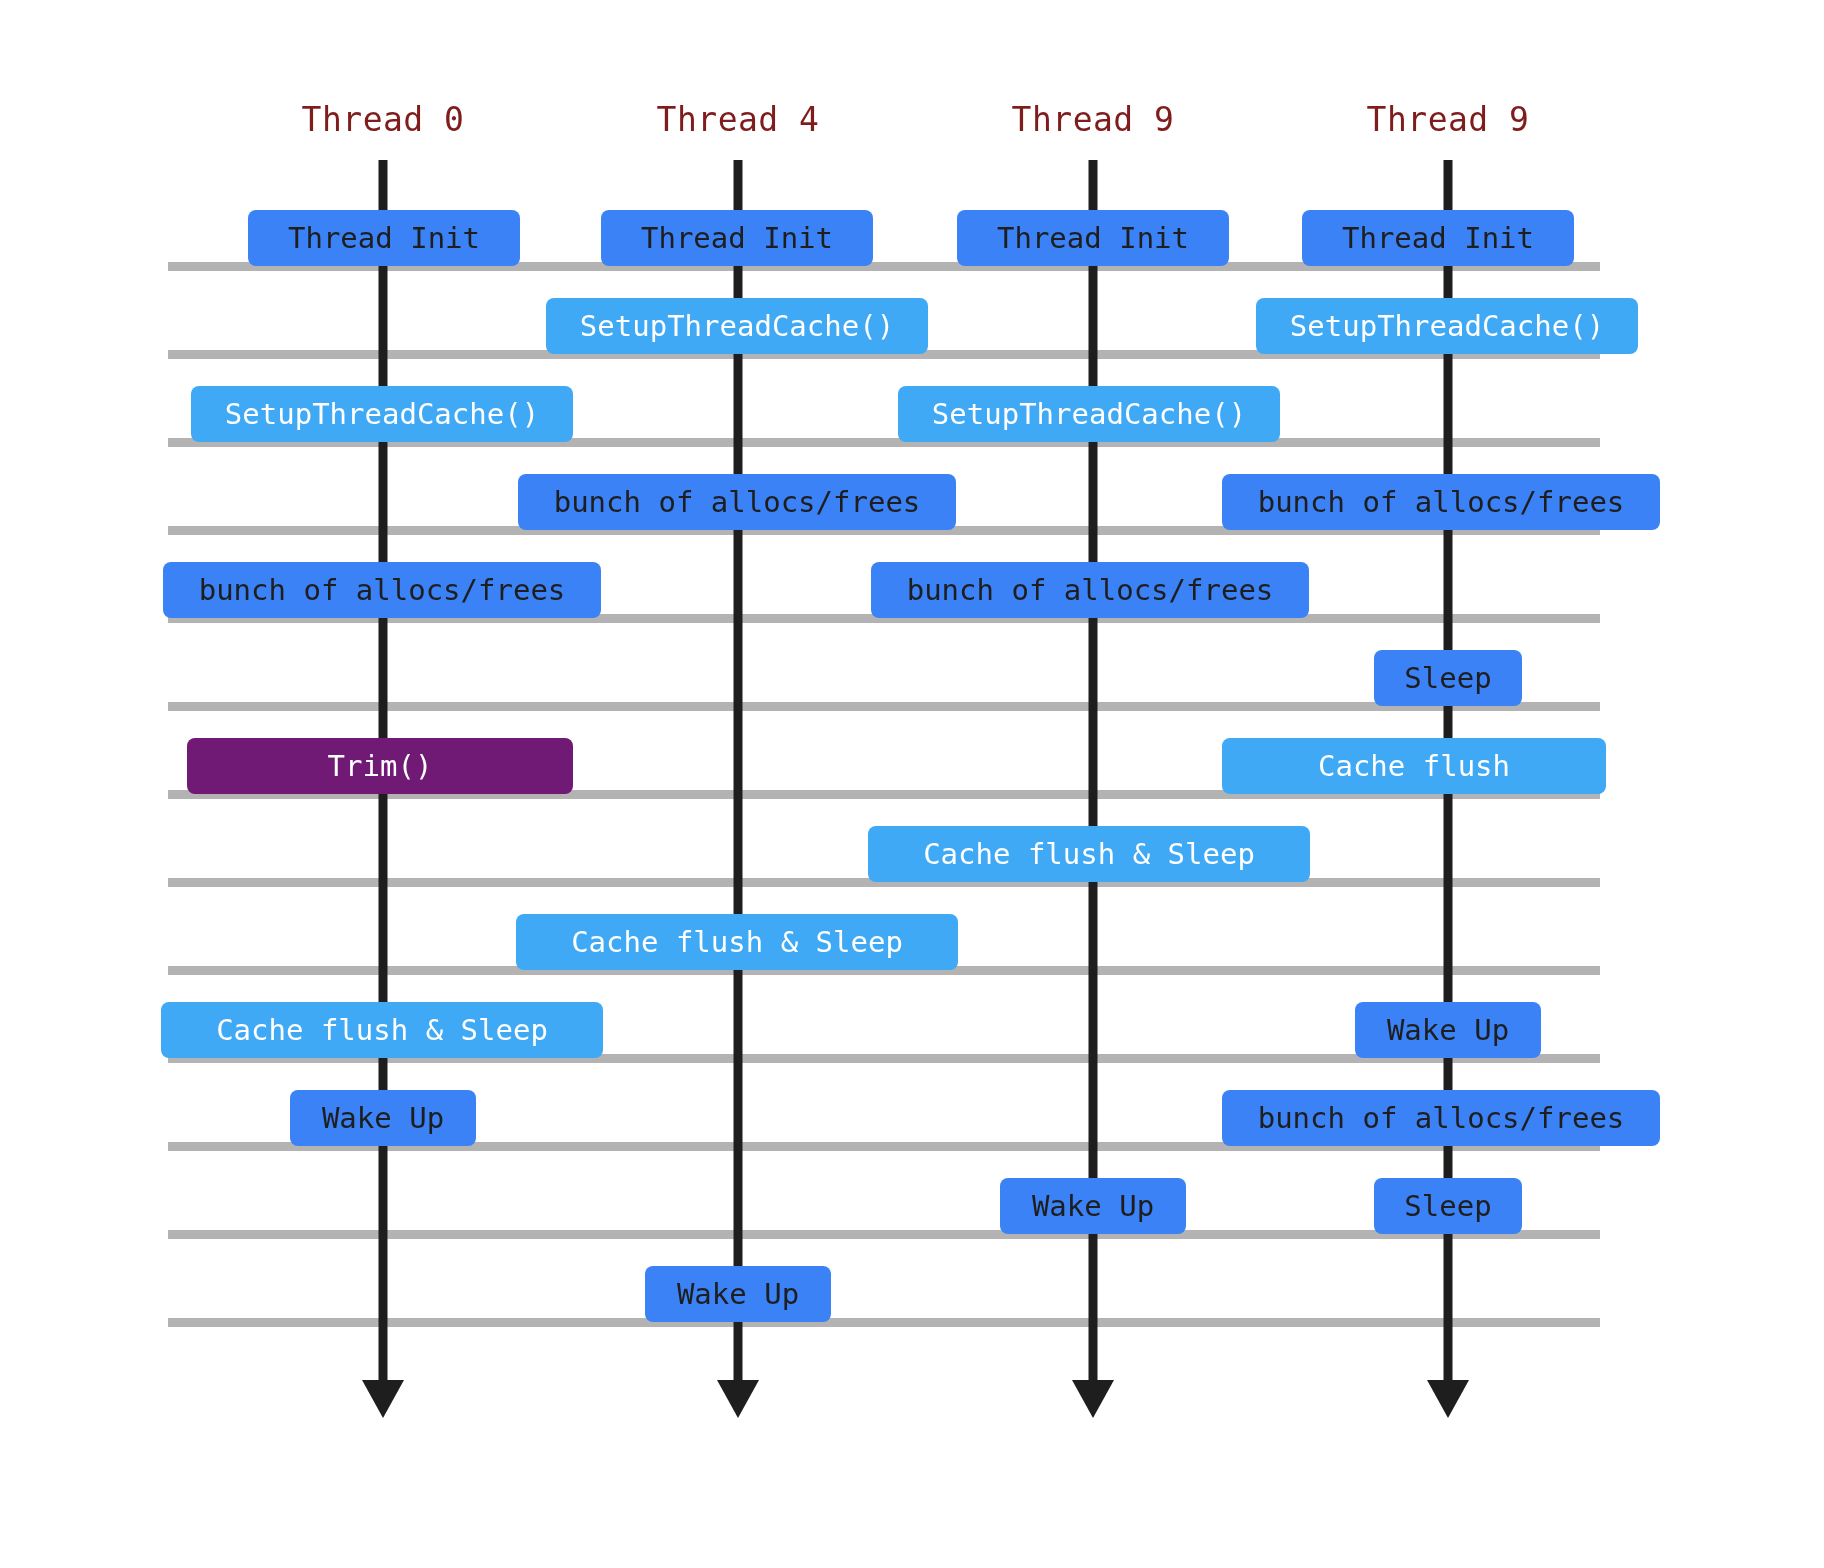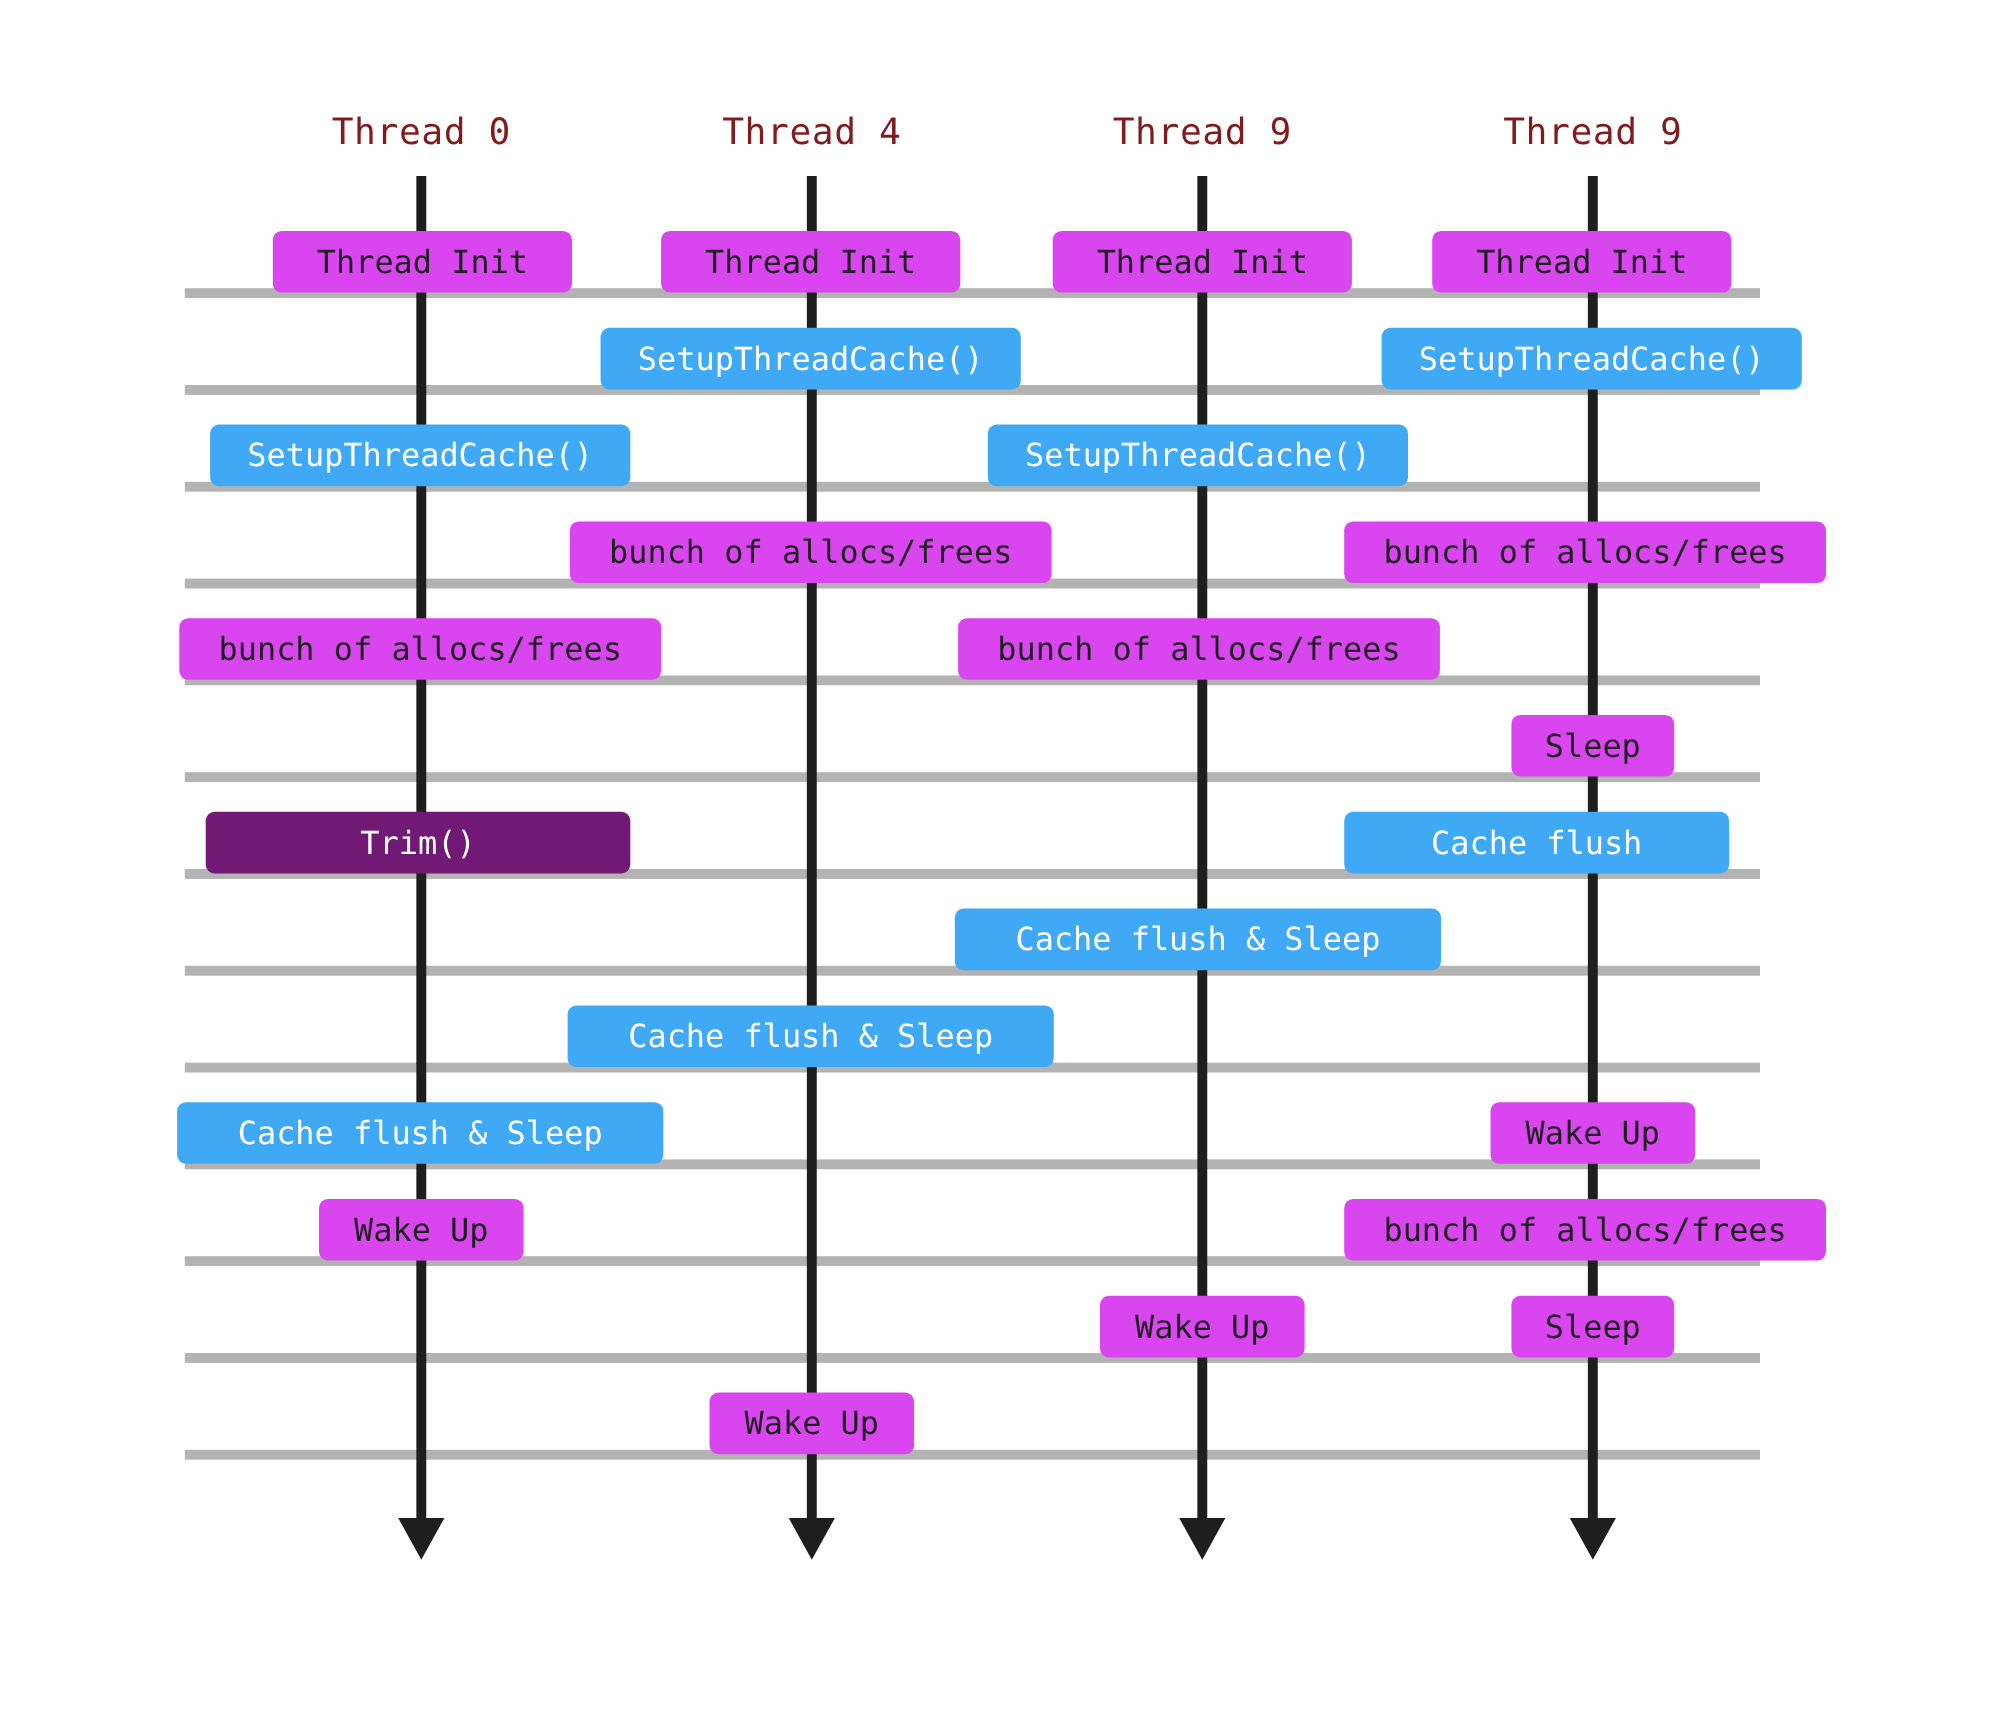--- a/index.html
+++ b/index.html
@@ -61,21 +61,21 @@
     box-sizing: border-box;
     height: 56px;
     padding: 0 18px;
     border-radius: 8px;
     white-space: nowrap;
     font-family: "DejaVu Sans Mono", "Liberation Mono", monospace;
     font-size: 29px;
     line-height: 1;
     letter-spacing: 0px;
   }
-  .evt.yellow { background: #d946ef; color: #1e1e1e; }
+  .evt.yellow { background: #3b82f6; color: #1e1e1e; }
   .evt.blue   { background: #3fa9f5; color: #ffffff; }
   .evt.red    { background: #701a75; color: #ffffff; }
   
 </style>
 </head>
 <body>
 
 <div id="stage">
 
   <div id="headers">
@@ -148,21 +148,21 @@
       </div>
       <div class="evt yellow" style="left: 871px; width: 438px; top: 562px;">
         <span>bunch of allocs/frees</span>
       </div>
       <div class="evt yellow" style="left: 1374px; width: 148px; top: 650px;">
         <span>Sleep</span>
       </div>
       <div class="evt red" style="left: 187px; width: 386px; top: 738px;">
         <span>Trim()</span>
       </div>
-      <div class="evt blue" style="left: 1222px; width: 350px; top: 738px;">
+      <div class="evt blue" style="left: 1222px; width: 384px; top: 738px;">
         <span>Cache flush</span>
       </div>
       <div class="evt blue" style="left: 868px; width: 442px; top: 826px;">
         <span>Cache flush &amp; Sleep</span>
       </div>
       <div class="evt blue" style="left: 516px; width: 442px; top: 914px;">
         <span>Cache flush &amp; Sleep</span>
       </div>
       <div class="evt blue" style="left: 161px; width: 442px; top: 1002px;">
         <span>Cache flush &amp; Sleep</span>

